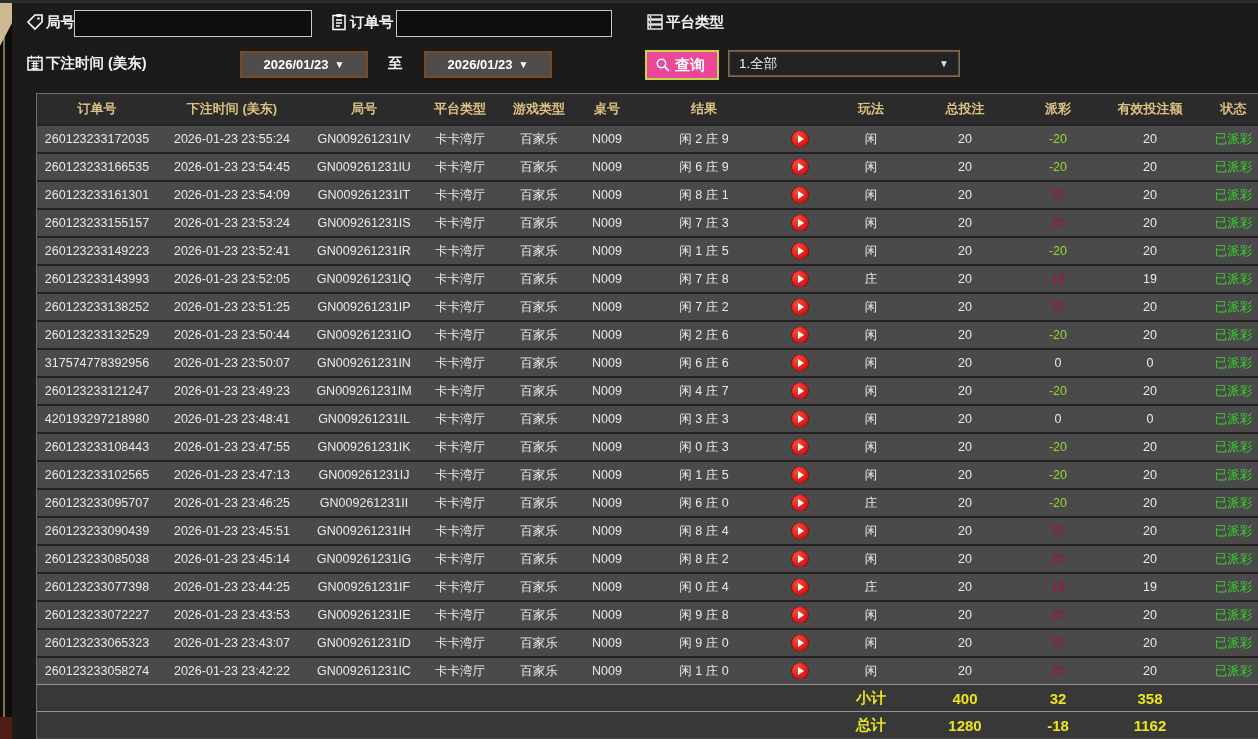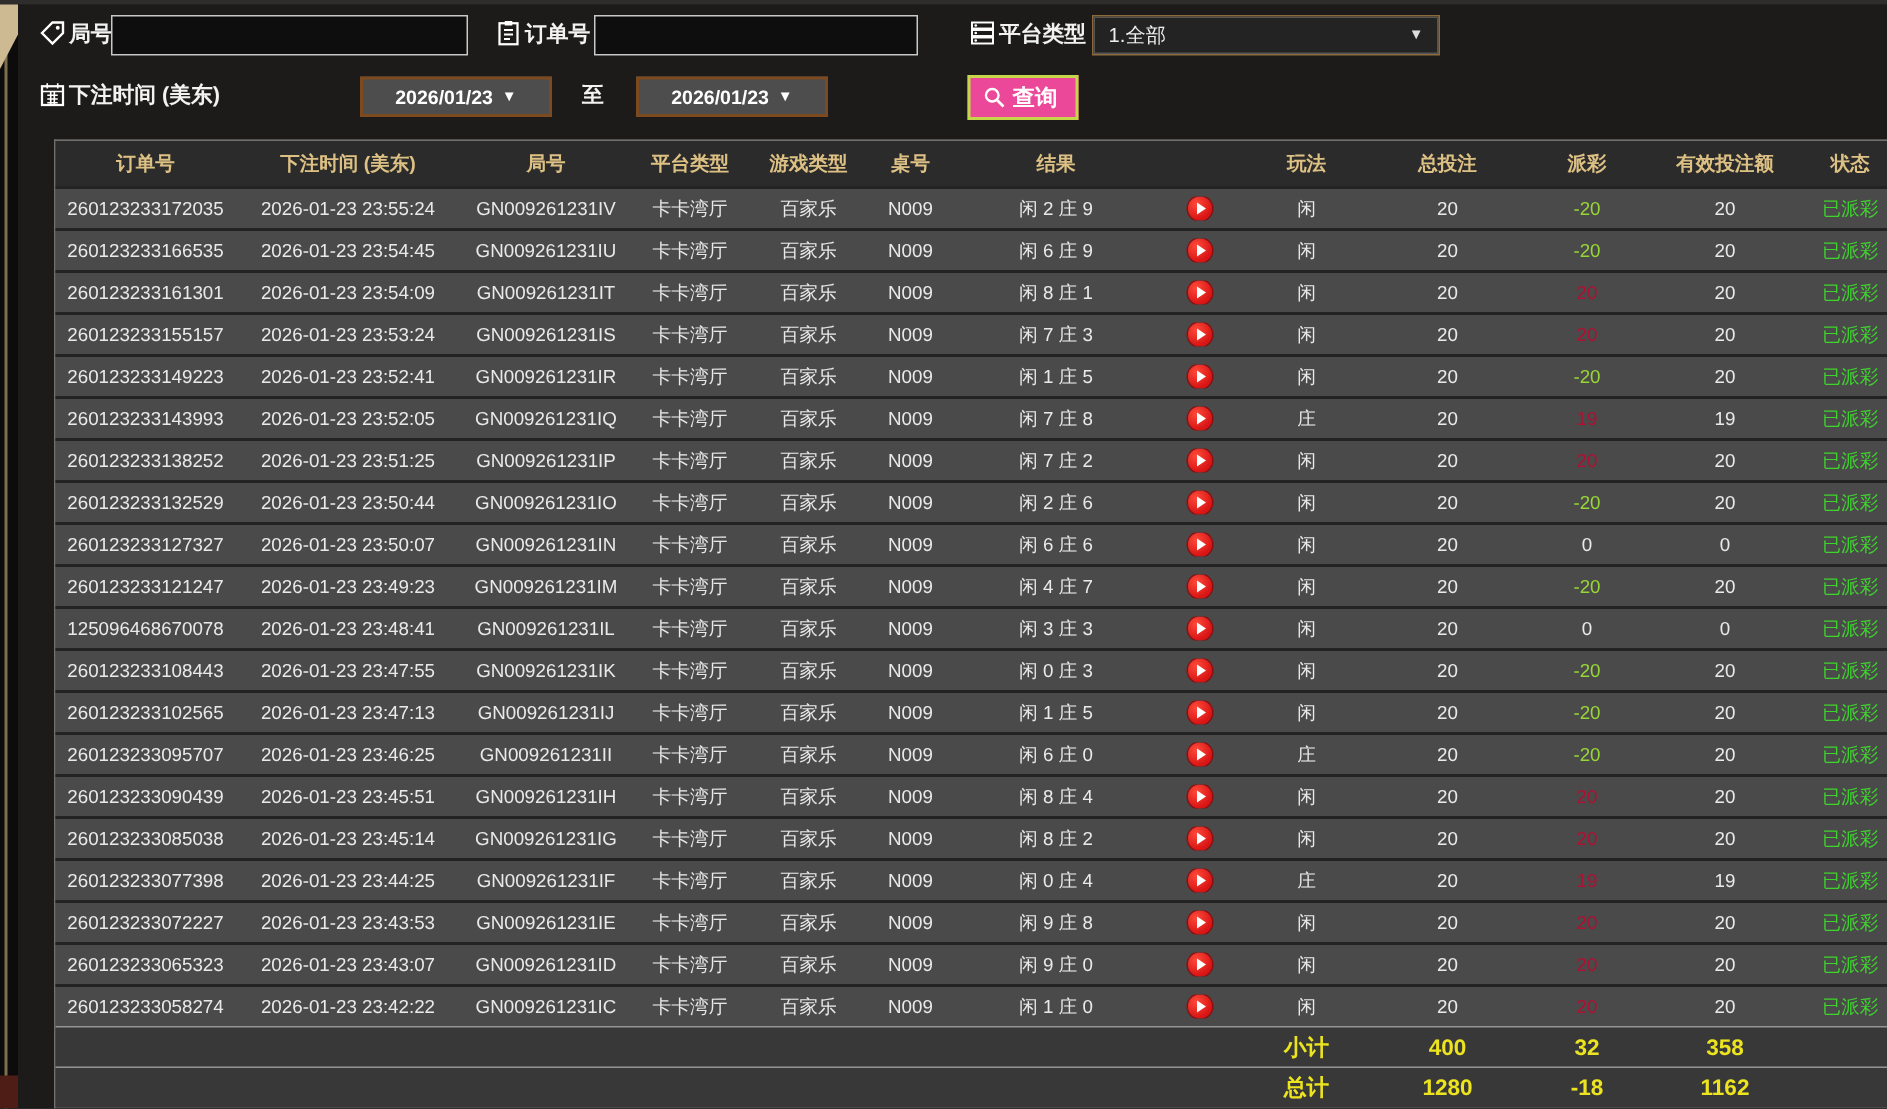--- a/index.html
+++ b/index.html
@@ -29,21 +29,21 @@
   }
   .date-box {
     position:absolute; height:27px; width:128px; background:#4d4d4d;
     border:2px solid #7d4a1f; color:#fff; font-weight:bold; font-size:13px;
     display:flex; align-items:center; justify-content:center; gap:6px; cursor:pointer;
   }
   .date-box .caret { font-size:10px; }
   .select-box {
     position:absolute; height:27px; width:232px; background:#232323;
     border:1px solid #8a6a3a; box-shadow:inset 0 0 0 1px #555;
-    color:#eee; font-size:13.5px; display:flex; align-items:center; padding:0 10px; cursor:pointer;
+    color:#eee; font-size:13.5px; display:flex; align-items:center; padding:0 10px; cursor:pointer;margin-top:40px;
   }
   .select-box .caret { margin-left:auto; font-size:10px; color:#ddd; }
   .search-btn {
     position:absolute; left:633px; top:47px; height:30px; padding:0 12px 0 8px;
     background:#ec4899; border:2px solid #c6d64b; color:#fff; font-weight:bold;
     font-size:15px; display:flex; align-items:center; gap:4px; cursor:pointer;
   }
   .search-btn svg { width:16px; height:16px; }
 
   
@@ -298,21 +298,21 @@
           <div class="tcell"><span class="play-btn">
               <span class="play-tri"></span>
             </span></div>
           <div class="tcell">闲</div>
           <div class="tcell">20</div>
           <div class="tcell pay-neg">-20</div>
           <div class="tcell">20</div>
           <div class="tcell status">已派彩</div>
         </div>
         <div class="trow grid13">
-          <div class="tcell">260123233127327</div>
+          <div class="tcell">317574778392956</div>
           <div class="tcell">2026-01-23 23:50:07</div>
           <div class="tcell">GN009261231IN</div>
           <div class="tcell">卡卡湾厅</div>
           <div class="tcell">百家乐</div>
           <div class="tcell">N009</div>
           <div class="tcell">闲 6 庄 6</div>
           <div class="tcell"><span class="play-btn">
               <span class="play-tri"></span>
             </span></div>
           <div class="tcell">闲</div>
@@ -332,21 +332,21 @@
           <div class="tcell"><span class="play-btn">
               <span class="play-tri"></span>
             </span></div>
           <div class="tcell">闲</div>
           <div class="tcell">20</div>
           <div class="tcell pay-neg">-20</div>
           <div class="tcell">20</div>
           <div class="tcell status">已派彩</div>
         </div>
         <div class="trow grid13">
-          <div class="tcell">125096468670078</div>
+          <div class="tcell">420193297218980</div>
           <div class="tcell">2026-01-23 23:48:41</div>
           <div class="tcell">GN009261231IL</div>
           <div class="tcell">卡卡湾厅</div>
           <div class="tcell">百家乐</div>
           <div class="tcell">N009</div>
           <div class="tcell">闲 3 庄 3</div>
           <div class="tcell"><span class="play-btn">
               <span class="play-tri"></span>
             </span></div>
           <div class="tcell">闲</div>

